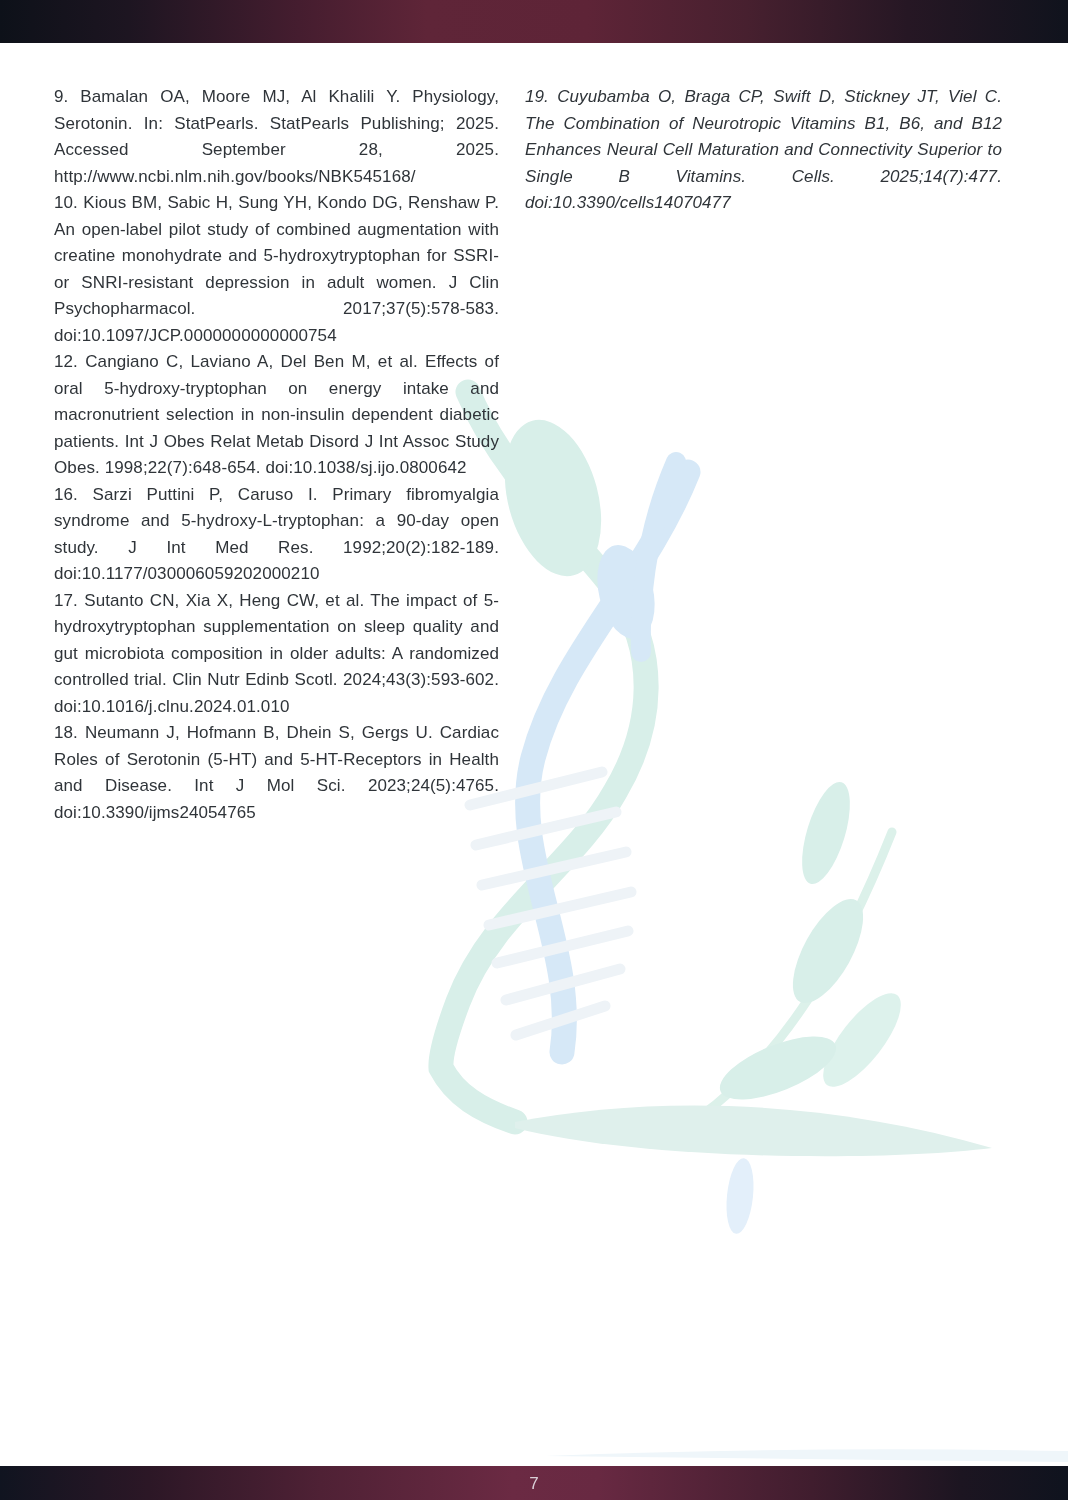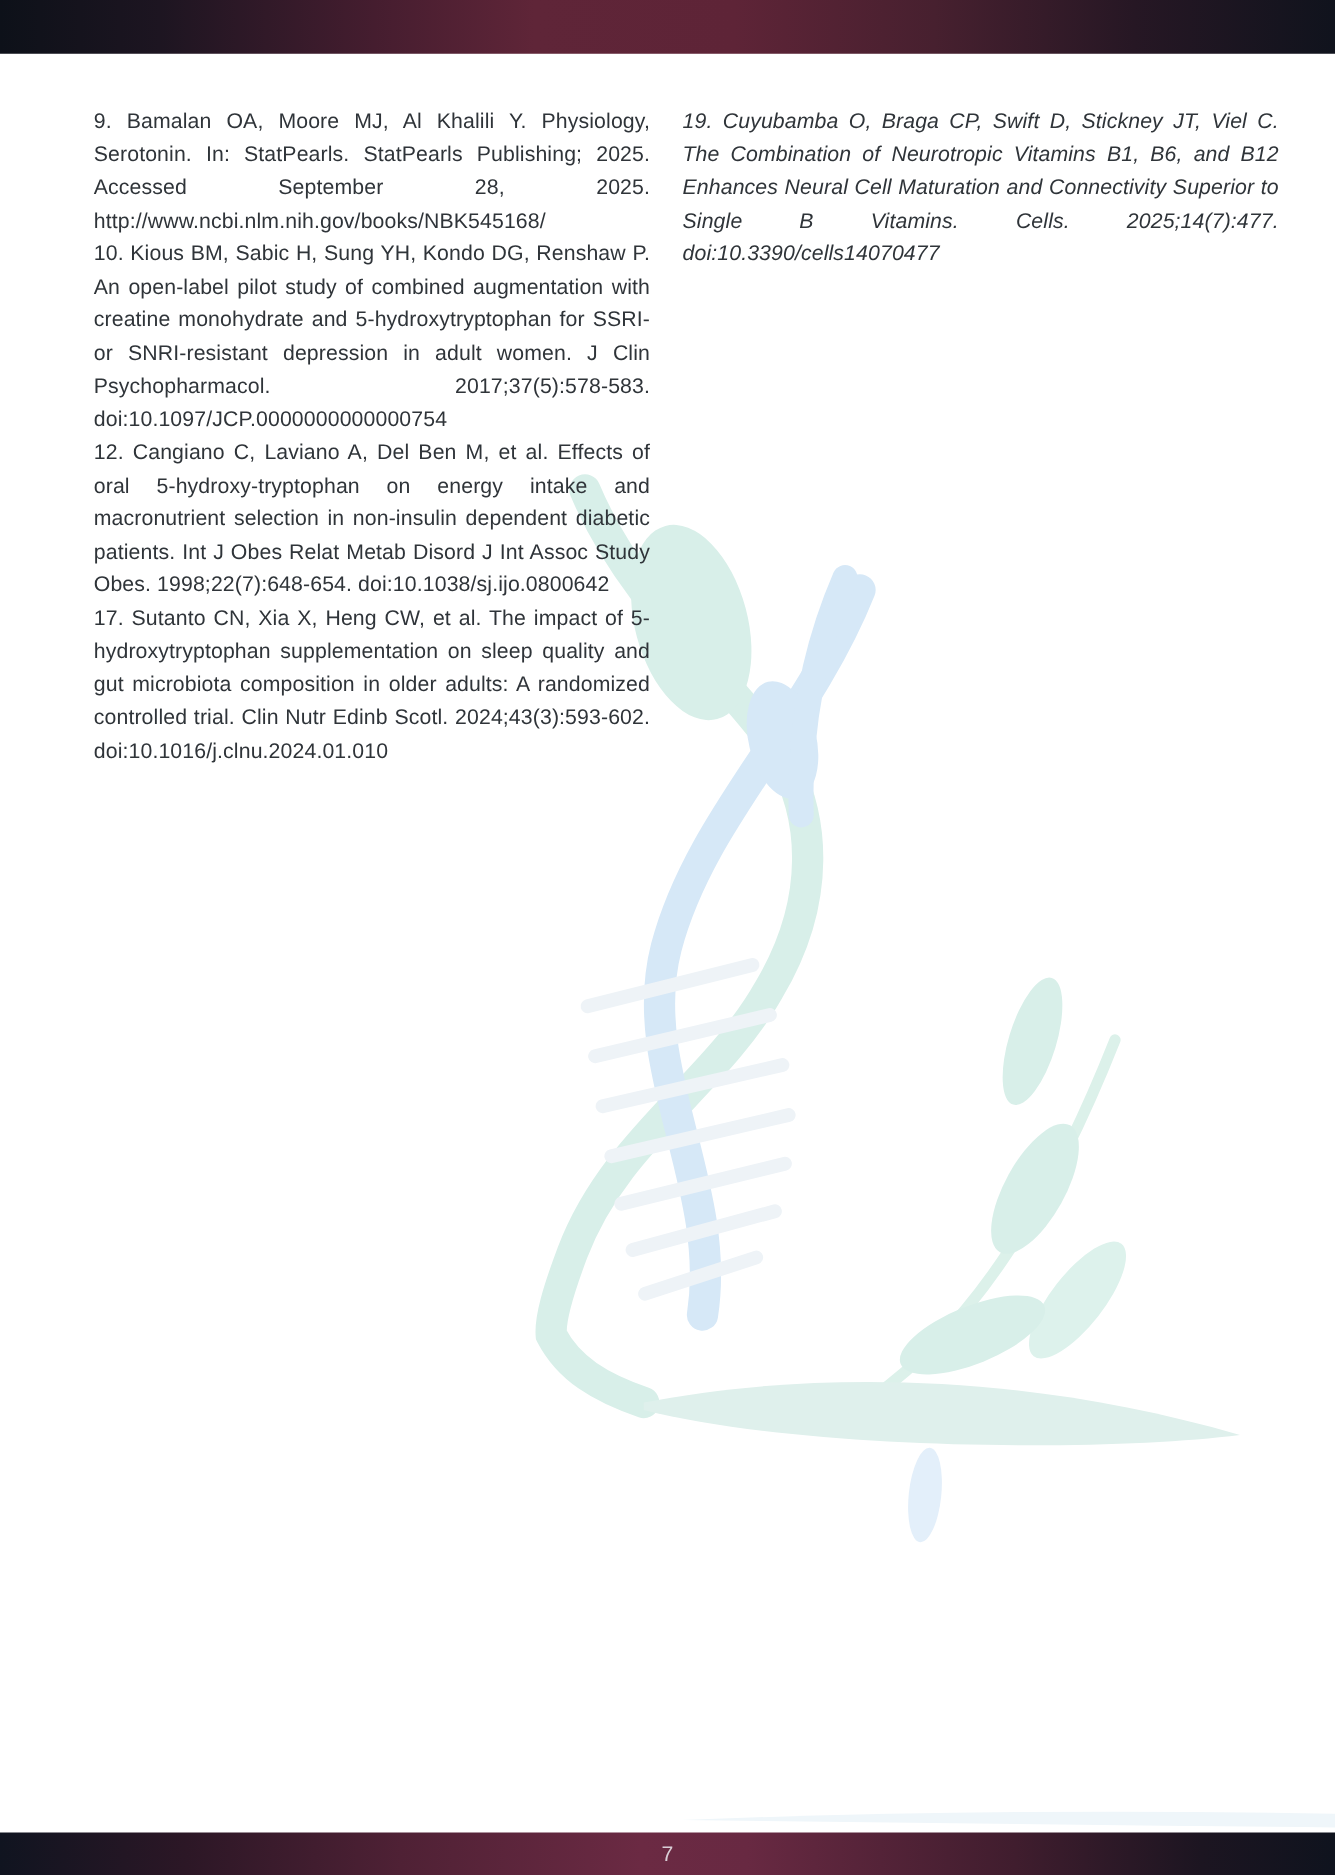--- a/index.html
+++ b/index.html
@@ -20,21 +20,21 @@
       #5e2437 55%, #47202f 70%, #261724 85%, #10131d 100%);
   }
   .watermark {
     position: absolute;
     left: 0; top: 0;
     pointer-events: none;
     z-index: 0;
   }
   .content {
     position: absolute;
-    left: 75px; top: 84px;
+    left: 54px; top: 84px;
     width: 948px;
     display: flex;
     gap: 26px;
     z-index: 1;
   }
   .col { display: block; }
   .col-left  { width: 445px; }
   .col-right { width: 477px; font-style: italic; }
   .ref {
     margin: 0;
@@ -119,23 +119,25 @@
         <p class="ref">9. Bamalan OA, Moore MJ, Al Khalili Y. Physiology, Serotonin. In: StatPearls. StatPearls Publishing; 2025. Accessed September 28, 2025. http://www.ncbi.nlm.nih.gov/books/NBK545168/</p>
 
         <p class="ref">10. Kious BM, Sabic H, Sung YH, Kondo DG, Renshaw P. An open-label pilot study of combined augmentation with creatine monohydrate and 5-hydroxytryptophan for SSRI- or SNRI-resistant depression in adult women. J Clin Psychopharmacol. 2017;37(5):578-583. doi:10.1097/JCP.0000000000000754</p>
 
 
         <p class="ref">12. Cangiano C, Laviano A, Del Ben M, et al. Effects of oral 5-hydroxy-tryptophan on energy intake and macronutrient selection in non-insulin dependent diabetic patients. Int J Obes Relat Metab Disord J Int Assoc Study Obes. 1998;22(7):648-654. doi:10.1038/sj.ijo.0800642</p>
 
 
 
 
+        <p class="ref">16. Sarzi Puttini P, Caruso I. Primary fibromyalgia syndrome and 5-hydroxy-L-tryptophan: a 90-day open study. J Int Med Res. 1992;20(2):182-189. doi:10.1177/030006059202000210</p>
 
         <p class="ref">17. Sutanto CN, Xia X, Heng CW, et al. The impact of 5-hydroxytryptophan supplementation on sleep quality and gut microbiota composition in older adults: A randomized controlled trial. Clin Nutr Edinb Scotl. 2024;43(3):593-602. doi:10.1016/j.clnu.2024.01.010</p>
 
+        <p class="ref">18. Neumann J, Hofmann B, Dhein S, Gergs U. Cardiac Roles of Serotonin (5-HT) and 5-HT-Receptors in Health and Disease. Int J Mol Sci. 2023;24(5):4765. doi:10.3390/ijms24054765</p>
       </div>
     <div class="col col-right">
 
         <p class="ref">19. Cuyubamba O, Braga CP, Swift D, Stickney JT, Viel C. The Combination of Neurotropic Vitamins B1, B6, and B12 Enhances Neural Cell Maturation and Connectivity Superior to Single B Vitamins. Cells. 2025;14(7):477. doi:10.3390/cells14070477</p>
       </div>
   </main>
 
   <footer class="footer-bar">
     <span class="page-number">7</span>
   </footer>

